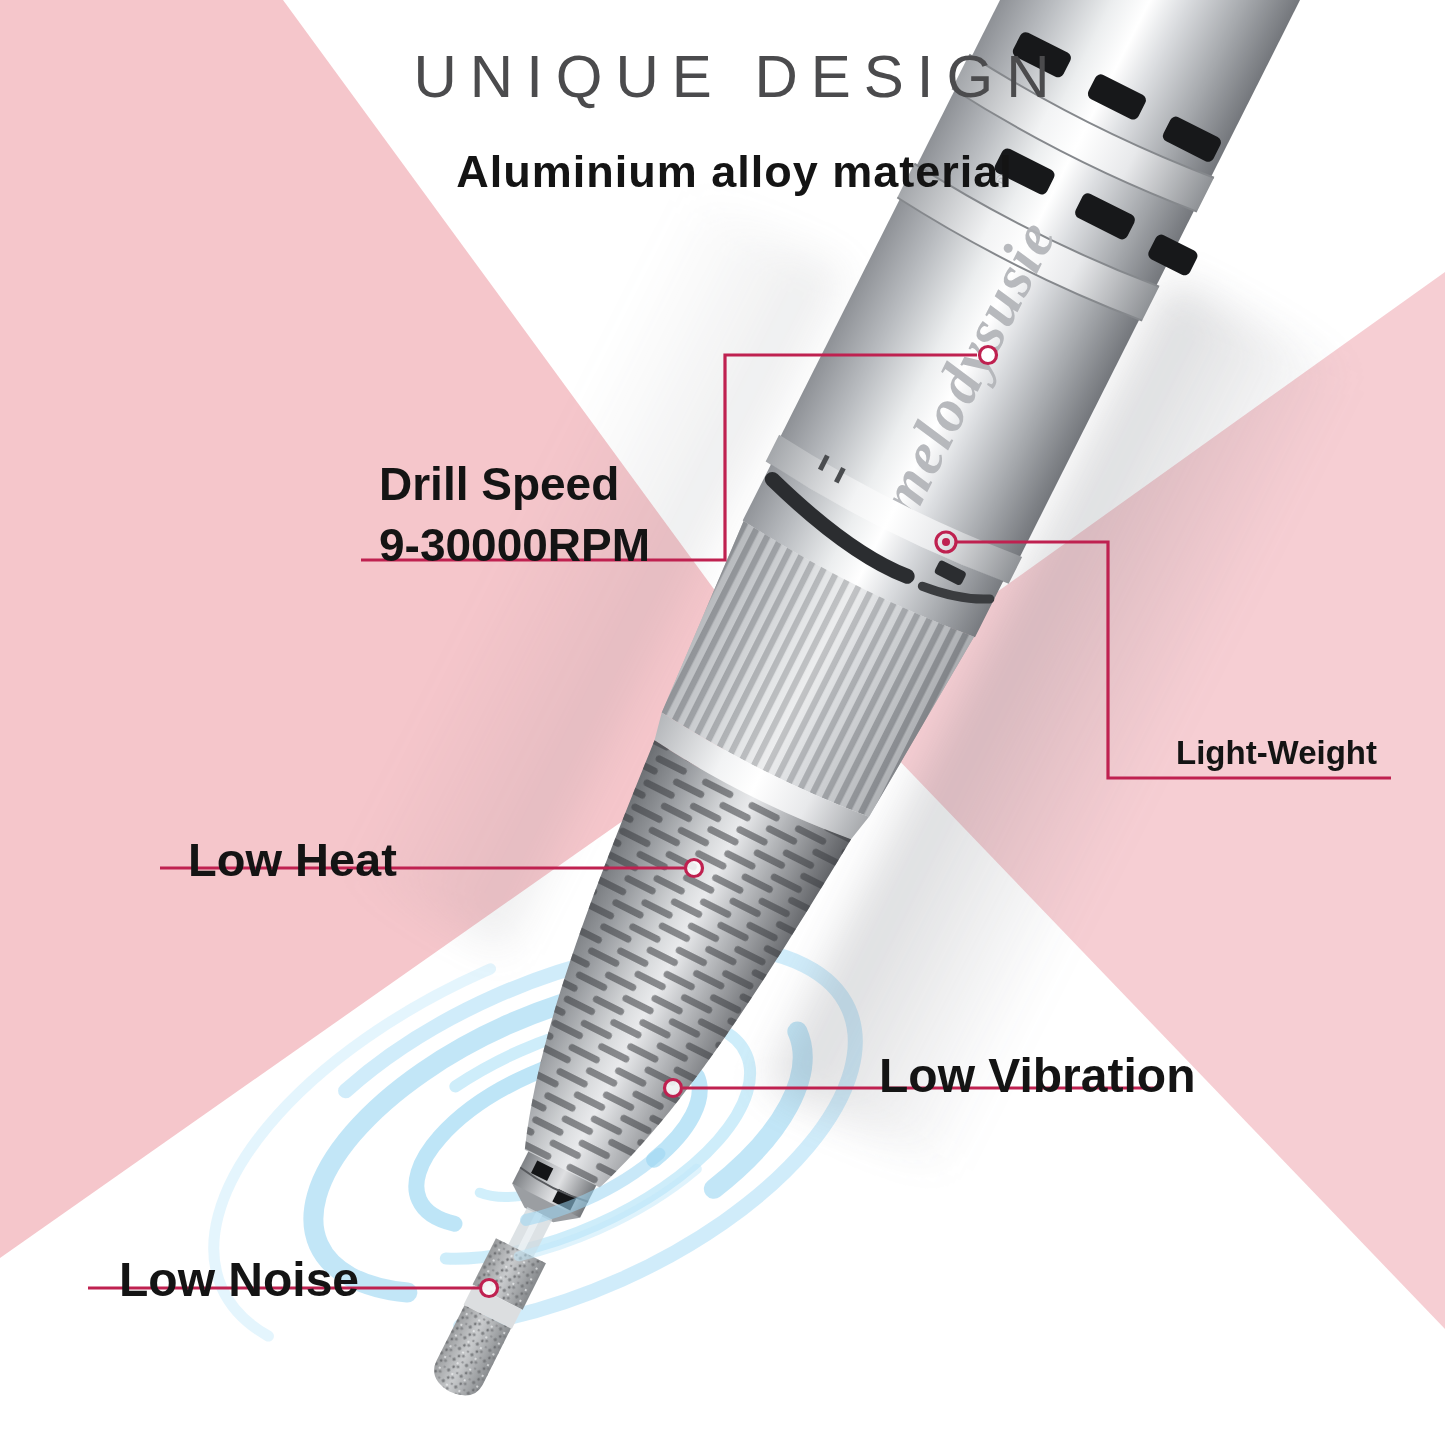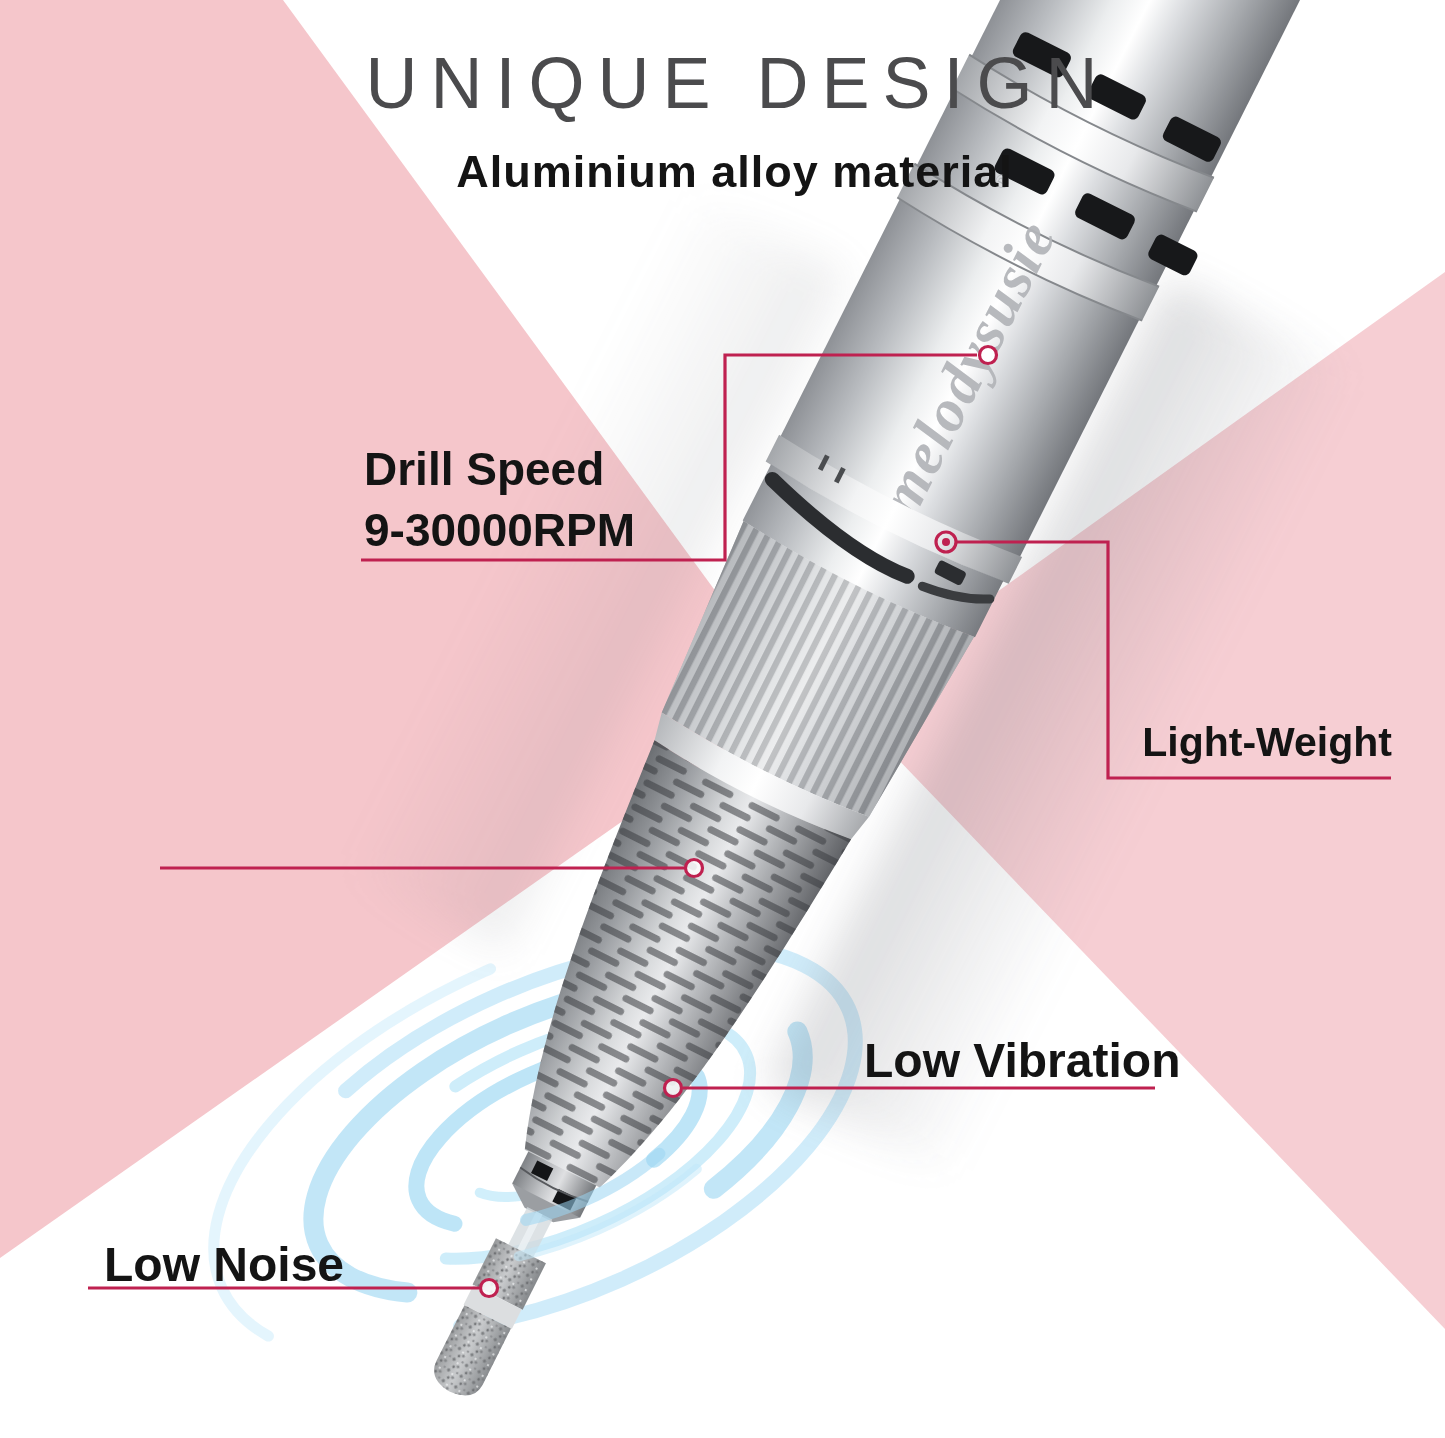--- a/index.html
+++ b/index.html
@@ -12,39 +12,39 @@
   }
   html,body{margin:0;padding:0;background:#e9e9e9;}
   .canvas{
     position:relative;
     width:1445px;height:1438px;
     background:#ffffff;
     overflow:hidden;
     font-family:"Liberation Sans", sans-serif;
   }
   .canvas svg{position:absolute;left:0;top:0;}
-  .label{position:absolute;font-weight:bold;color:var(--text-black);margin:1px;}
+  .label{position:absolute;font-weight:bold;color:var(--text-black);margin:16px;}
   .title{
     position:absolute;left:0;right:0;top:42px;
     text-align:center;
-    font-size:72px;font-weight:300;
+    font-size:60px;font-weight:300;
     letter-spacing:13px;
     color:var(--title-gray);
     margin-left:31px;
   }
   .subtitle{
     position:absolute;left:0;right:0;top:146px;
     text-align:center;
     font-size:45px;font-weight:bold;
     letter-spacing:1px;
     color:var(--text-black);
     margin-left:24px;
   }
   .drill-speed{left:363px;top:438px;font-size:46px;line-height:1.32;}
-  .light-weight{right:52px;top:718px;font-size:41px;}
+  .light-weight{right:52px;top:718px;font-size:33px;}
   .low-heat{left:172px;top:816px;font-size:47px;}
   .low-vibration{left:863px;top:1032px;font-size:48px;}
   .low-noise{left:103px;top:1236px;font-size:48px;}
 </style>
 </head>
 <body>
 
 <div class="canvas">
 
   <svg width="1445" height="1438" viewBox="0 0 1445 1438">
@@ -213,15 +213,16 @@
   </svg>
 
   <div class="title">UNIQUE DESIGN</div>
   <div class="subtitle">Aluminium alloy material</div>
 
   <div class="label drill-speed">
     <div>Drill Speed</div>
     <div>9-30000RPM</div>
   </div>
   <div class="label light-weight">Light-Weight</div>
+  <div class="label low-heat">Low Heat</div>
   <div class="label low-noise">Low Noise</div>
   <div class="label low-vibration">Low Vibration</div>
 </div>
 
 </body></html>

